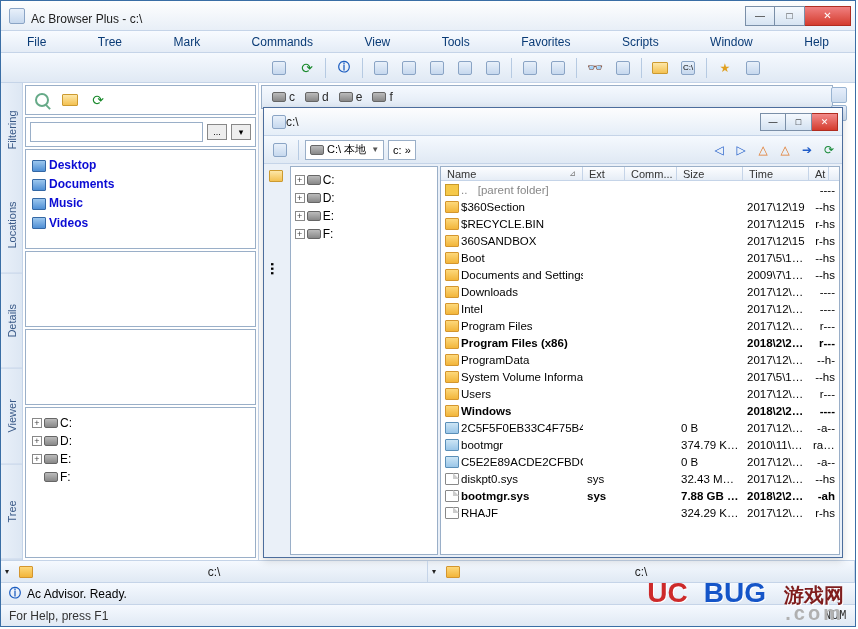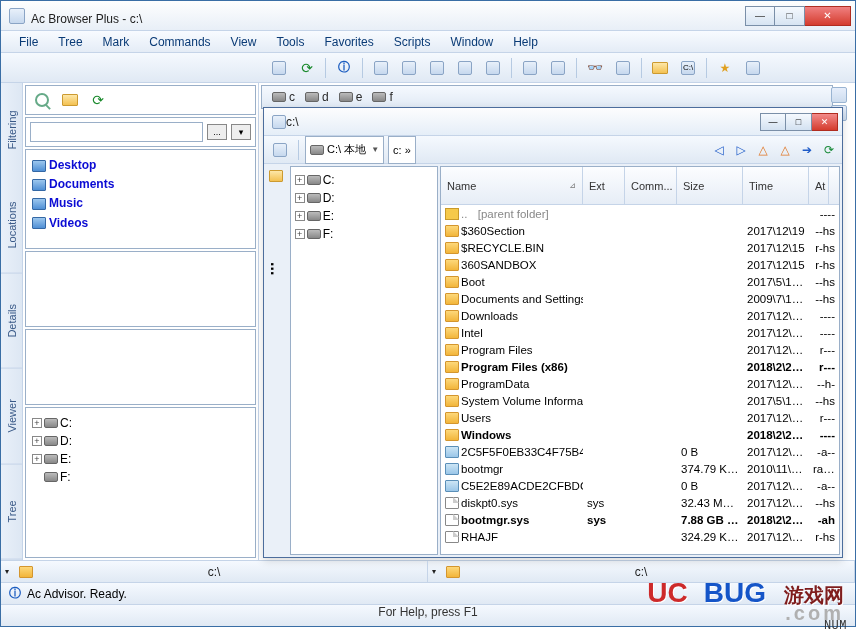--- a/index.html
+++ b/index.html
@@ -9,21 +9,21 @@
 .window { width: 856px; height: 627px; border: 1px solid #3a6ea5; background: #eaf0f8; display: flex; flex-direction: column; }
 .titlebar { height: 30px; background: linear-gradient(#fefefe,#e8eff7); display: flex; align-items: center; padding: 0 4px 0 8px; border-bottom: 1px solid #c5d4e8; }
 .titlebar .appicon { width: 16px; height: 16px; margin-right: 6px; }
 .titlebar .title { flex: 1; color: #222; margin-top: 6px; }
 .winbtns { display: flex; gap: 0; }
 .winbtn { width: 30px; height: 20px; border: 1px solid #7a8fa8; background: linear-gradient(#f5f9fe,#d7e4f2); display: flex; align-items: center; justify-content: center; font-size: 10px; color: #3a3a3a; }
 .winbtn.close { background: linear-gradient(#f08080,#d43c2e); color: #fff; border-color: #b02c20; width: 46px; }
 .winbtn + .winbtn { border-left: none; }
 
 
-.menubar { height: 22px; background: linear-gradient(#f8fbff,#e4ecf6); display: flex; align-items: center; padding: 0 8px; gap: 0; border-bottom: 1px solid #c5d4e8; }
+.menubar { height: 22px; background: linear-gradient(#f8fbff,#e4ecf6); display: flex; align-items: center; padding: 0 16px; gap: 0; border-bottom: 1px solid #c5d4e8; justify-content: space-between; }
 .menubar span { padding: 2px 10px; color: #0a3b76; cursor: default; }
 
 
 .tbrow { height: 30px; background: linear-gradient(#f5f9fe,#e0e9f4); border-bottom: 1px solid #c5d4e8; display: flex; align-items: center; padding: 0 4px; gap: 4px; }
 .tbbtn { width: 24px; height: 24px; border: 1px solid transparent; display: inline-flex; align-items: center; justify-content: center; border-radius: 3px; }
 .sep { width: 1px; height: 20px; background: #b6cae2; margin: 0 2px; }
 .tbspacer { flex: 1; }
 
 
 .drivebar { height: 24px; background: linear-gradient(#f5f9fe,#e0e9f4); border-bottom: 1px solid #c5d4e8; display: flex; align-items: center; padding: 0 10px; gap: 10px; }
@@ -54,32 +54,32 @@
 
 .subwindow { position: absolute; top: 24px; left: 4px; right: 12px; bottom: 2px; border: 1px solid #4c6d9c; background: #eaf0f8; display: flex; flex-direction: column; box-shadow: 0 3px 8px rgba(0,0,0,.15); }
 .subtitlebar { height: 28px; background: linear-gradient(#fdfdfe,#e5eef8); display: flex; align-items: center; padding: 0 4px 0 8px; border-bottom: 1px solid #c5d4e8; }
 .subtitlebar .title { flex: 1; color: #222; }
 .subwinbtns { display: flex; }
 .subwinbtn { width: 26px; height: 18px; border: 1px solid #7a8fa8; background: linear-gradient(#f5f9fe,#d3e1f1); display: flex; align-items: center; justify-content: center; font-size: 9px; }
 .subwinbtn.close { background: linear-gradient(#f28a8a,#d43c2e); color: #fff; border-color: #b02c20; }
 .subwinbtn + .subwinbtn { border-left: none; }
 
 .subnav { height: 28px; background: linear-gradient(#f5f9fe,#e0e9f4); border-bottom: 1px solid #c5d4e8; display: flex; align-items: center; padding: 0 4px; gap: 4px; }
-.combo { height: 28px; border: 1px solid #9aafc8; background: #fff; display: inline-flex; align-items: center; padding: 0 4px; gap: 3px; font-size: 11px; }
+.combo { height: 20px; border: 1px solid #9aafc8; background: #fff; display: inline-flex; align-items: center; padding: 0 4px; gap: 3px; font-size: 11px; }
 .combo .dd { font-size: 8px; color: #555; margin-left: 2px; }
 .navbtn { width: 18px; height: 18px; display: inline-flex; align-items: center; justify-content: center; font-size: 12px; }
 .navbtn.blue { color: #1e5bc8; }
 .navbtn.orange { color: #e07a2c; }
 .navbtn.green { color: #1c8c3c; }
 
 .subbody { flex: 1; display: flex; min-height: 0; }
 .subtree { width: 150px; border: 1px solid #9aafc8; margin: 2px; background: #fff; padding: 4px; overflow: hidden; }
 .sublist { flex: 1; border: 1px solid #9aafc8; margin: 2px 2px 2px 0; background: #fff; display: flex; flex-direction: column; min-height: 0; }
 
-.cols { height: 38px; display: flex; background: linear-gradient(#fcfdff,#e6edf6); border-bottom: 1px solid #c5d4e8; }
+.cols { height: 14px; display: flex; background: linear-gradient(#fcfdff,#e6edf6); border-bottom: 1px solid #c5d4e8; }
 .col { border-right: 1px solid #c5d4e8; padding: 2px 6px; font-size: 11px; color: #333; display: flex; align-items: center; overflow: hidden; white-space: nowrap; }
 .col.name { flex: 0 0 142px; }
 .col.ext { flex: 0 0 42px; }
 .col.comm { flex: 0 0 52px; }
 .col.size { flex: 0 0 66px; }
 .col.time { flex: 0 0 66px; }
 .col.att { flex: 0 0 20px; }
 
 .filerows { flex: 1; overflow: hidden; font-size: 11.5px; }
 .frow { display: flex; height: 17px; align-items: center; }
@@ -98,21 +98,21 @@
 .genfile:after{content:""; position:absolute; right:-1px; top:-1px; border:3px solid transparent; border-left-color:#ccc; border-bottom-color:#ccc;}
 .parent .cname { color: #888; }
 .subtree-folder-open { display:inline-block; width:14px; height:12px; background:linear-gradient(#fde7a8,#f3c152); border:1px solid #cc9a30; border-radius:1px;}
 
 
 .pathbar { height: 22px; background: linear-gradient(#f5f9fe,#e0e9f4); border-top: 1px solid #c5d4e8; display: flex; align-items: center; }
 .pathcell { flex: 1; display: flex; align-items: center; justify-content: center; gap: 8px; border-right: 1px solid #c5d4e8; height: 100%; font-size: 12px; color: #222; position:relative; }
 .pathcell .folder{position:absolute; left:18px;}
 .pathcell .dd{position:absolute; left:4px; font-size:8px;}
 .advisor { height: 22px; background: linear-gradient(#f5f9fe,#e0e9f4); border-top: 1px solid #c5d4e8; display: flex; align-items: center; padding: 0 8px; gap: 6px; font-size: 12px; }
-.statusbar { height: 22px; background: linear-gradient(#f5f9fe,#e0e9f4); border-top: 1px solid #c5d4e8; display: flex; align-items: center; padding: 0 8px; font-size: 12px; color: #333; flex-direction: column; }
+.statusbar { height: 22px; background: linear-gradient(#f5f9fe,#e0e9f4); border-top: 1px solid #c5d4e8; display: flex; align-items: center; padding: 0 8px; font-size: 12px; color: #333; }
 .statusbar .r { margin-left: auto; letter-spacing: 0.5px; font-family: Liberation Mono, monospace; }
 
 
 .watermark { position: absolute; right: 14px; bottom: 20px; font-weight: bold; font-size: 28px; font-family: Arial Black, sans-serif; pointer-events: none; color: #cd2a2a; display: flex; align-items: baseline; gap: 16px; text-shadow: 1px 1px 0 #fff; }
 .watermark .b{color:#1555c8;} .watermark .cn{font-size:20px; color:#7f1d1d; font-family:"Microsoft YaHei",sans-serif; margin-left:2px;}
 .watermark2 { position:absolute; right:14px; bottom:4px; font-size:20px; color:#b0b0b0; letter-spacing:3px; font-weight:bold; pointer-events:none;}
 .ic-search { width:14px; height:14px; border:2px solid #6a8; border-radius:50%; position:relative; }
 .ic-search:after { content:""; position:absolute; width:6px; height:2px; background:#6a8; bottom:-3px; right:-4px; transform:rotate(45deg); }
 .ic-refresh { color:#1a8a2c; font-size:14px; }
 .ic-folder-open { width:16px; height:12px; background:linear-gradient(#fde7a8,#f3c152); border:1px solid #cc9a30; border-radius:1px; }

